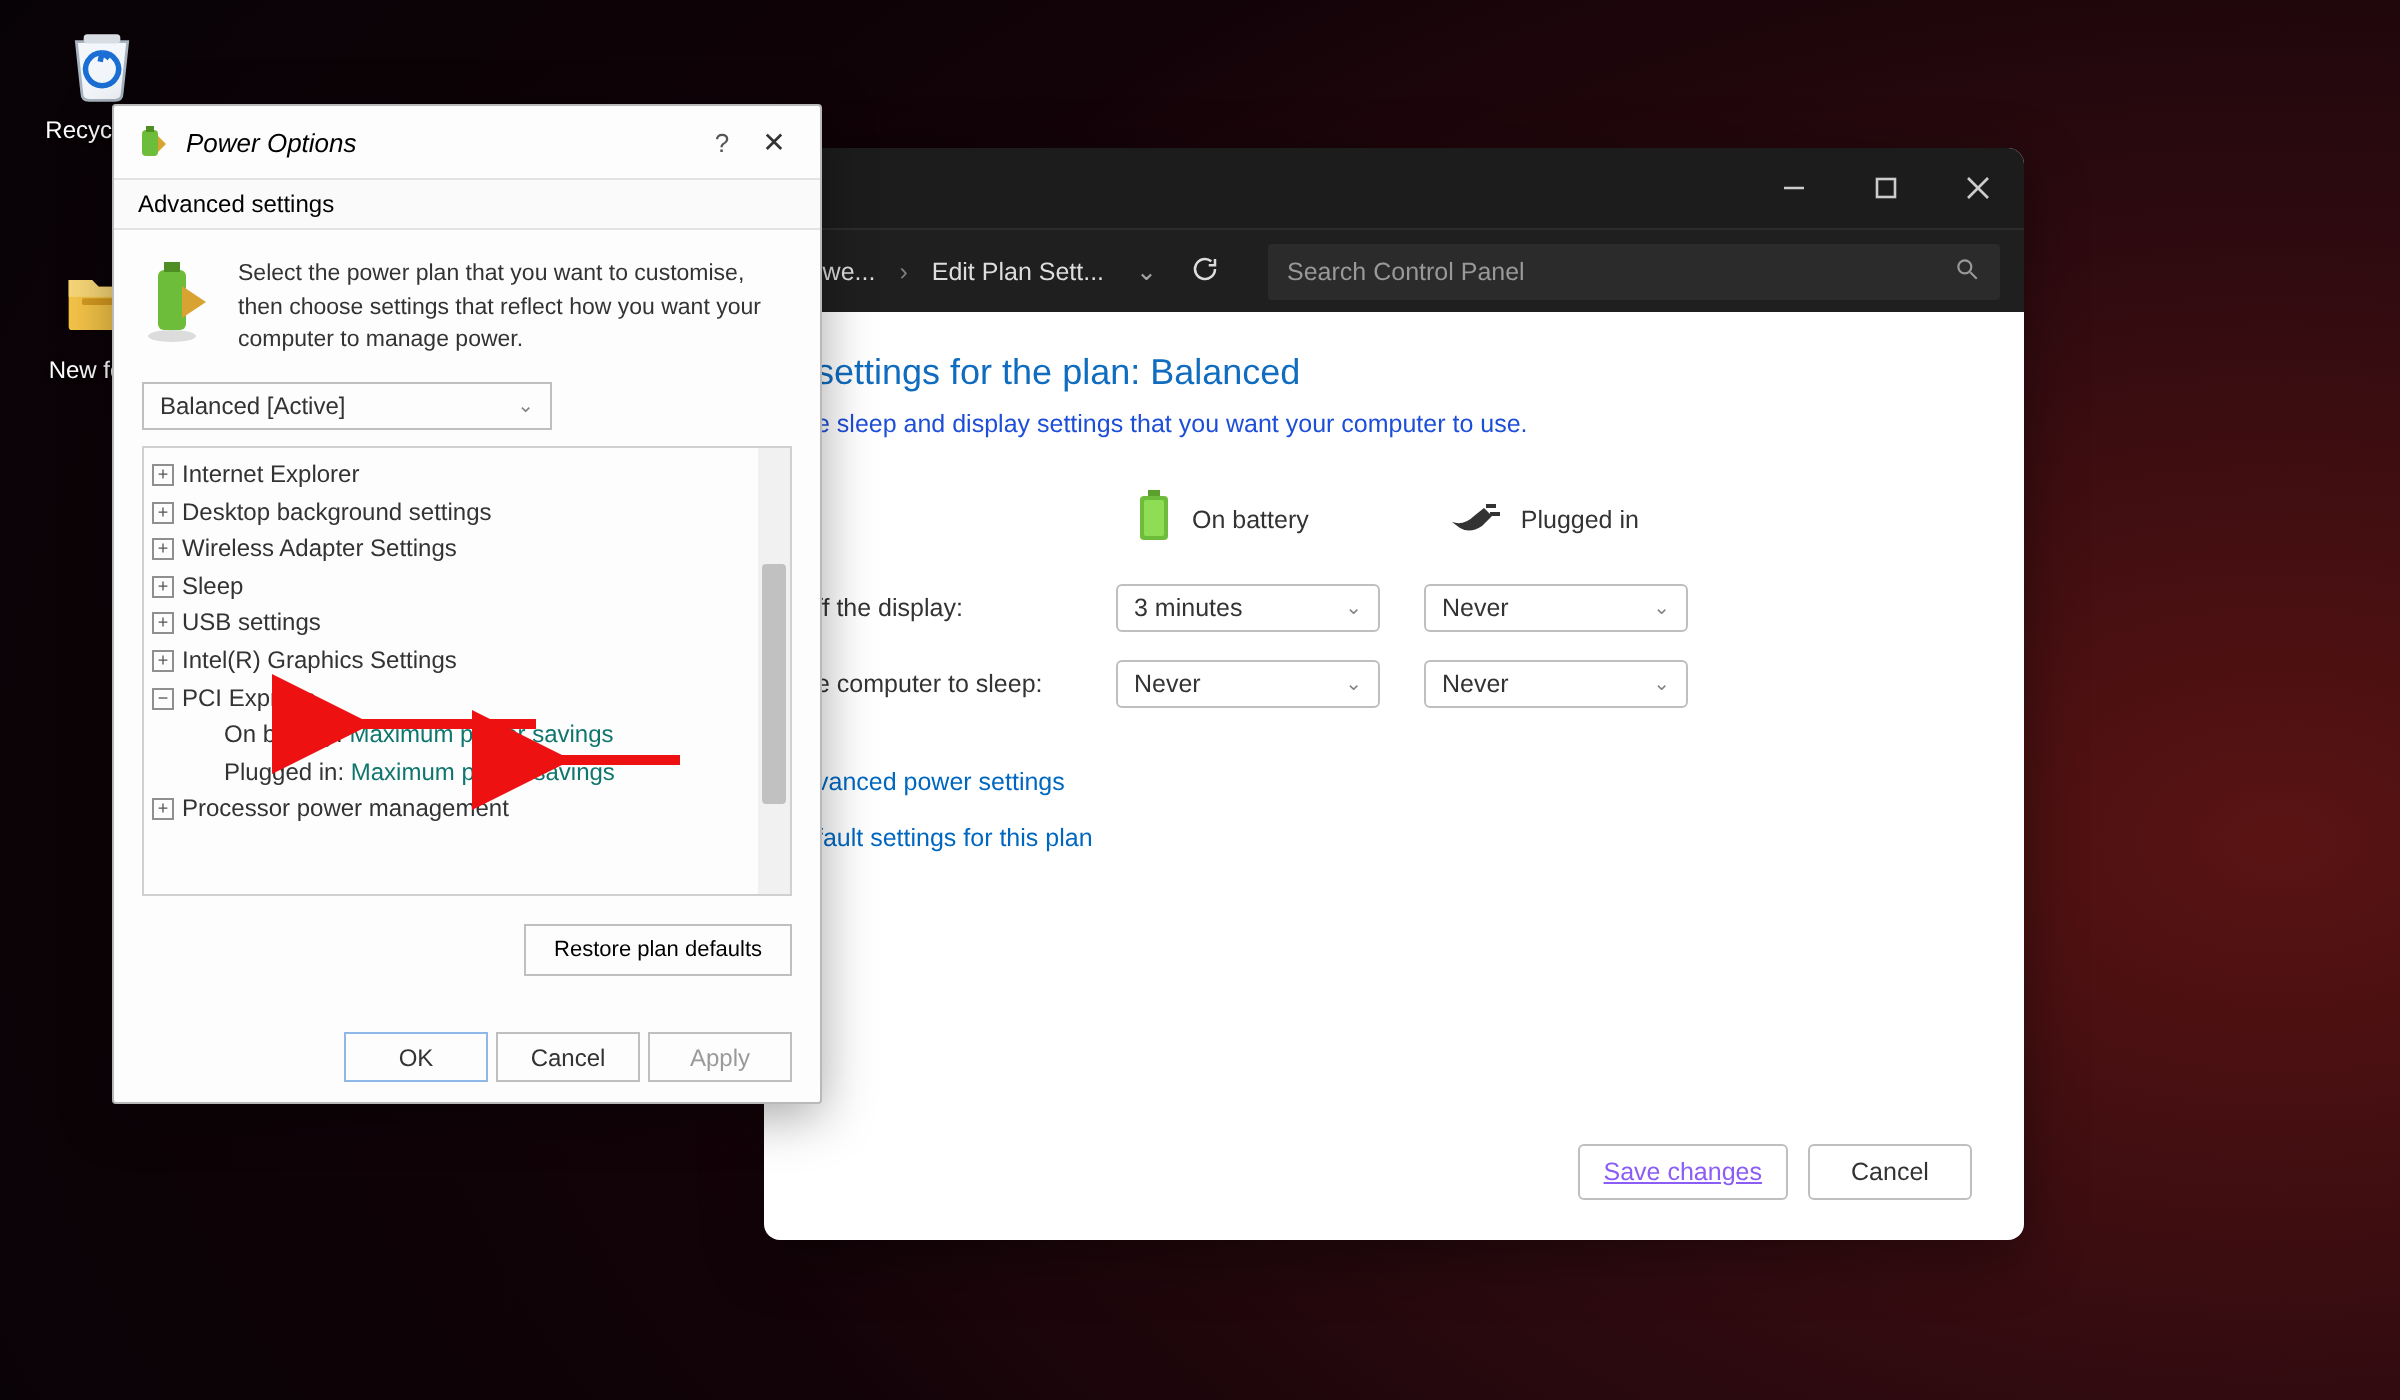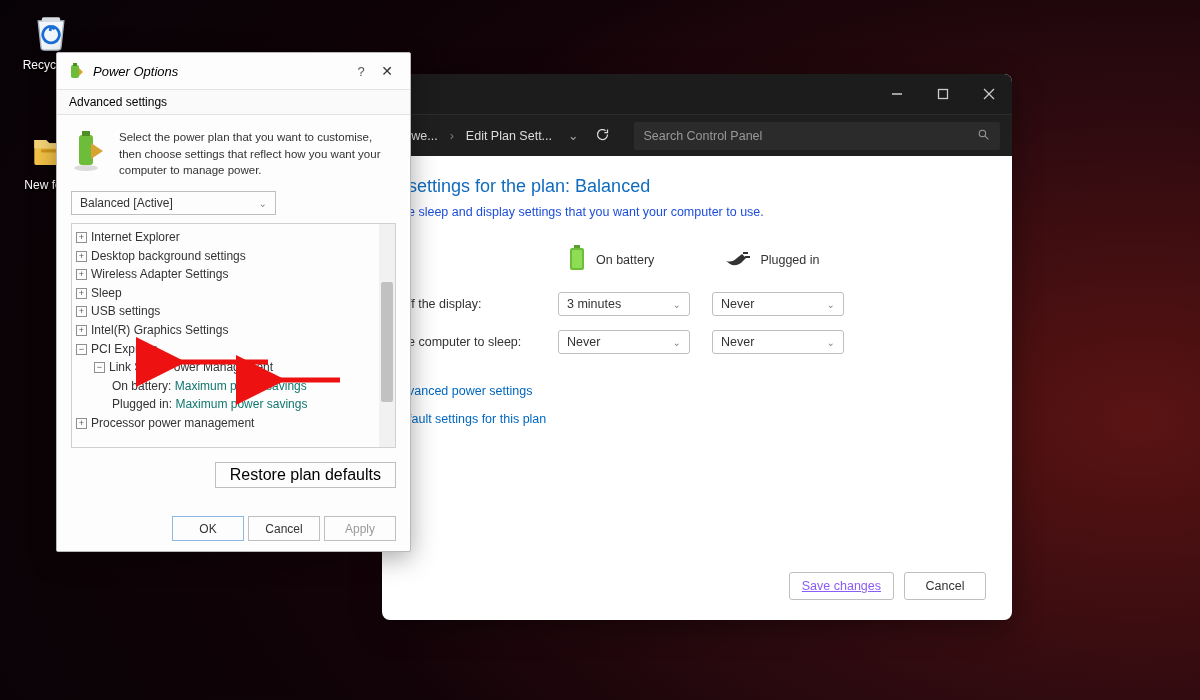--- a/index.html
+++ b/index.html
@@ -53,21 +53,21 @@
   .pw-tree-wrap { border: 1px solid #d0d0d0; height: 225px; position: relative; overflow:hidden;}
   .pw-tree { padding: 4px 4px; font-size: 12px; line-height: 1.55; overflow: hidden; height:100%;}
   .pw-tree .node { white-space: nowrap; }
   .pw-tree .exp { display:inline-block; width:11px; height:11px; border:1px solid #8f8f8f; color:#555; font-size:9px; line-height:9px; text-align:center; margin-right:4px; vertical-align:1px;}
   .pw-tree .ind1 { padding-left: 0; }
   .pw-tree .ind2 { padding-left: 18px; }
   .pw-tree .ind3 { padding-left: 36px; }
   .pw-tree .val { color: #0f766e; }
   .pw-scroll { position: absolute; right: 0; top: 0; width: 16px; height: 100%; background: #f1f1f1; }
   .pw-scroll .thumb { position: absolute; left: 2px; width: 12px; background: #c1c1c1; border-radius: 2px; top: 58px; height: 120px;}
-  .pw-restore { align-self: flex-end; margin-top: 14px; height: 26px; border: 1px solid #bfbfbf; padding: 0 14px; font-size: 16px; background:#fdfdfd;}
+  .pw-restore { align-self: flex-end; margin-top: 14px; height: 26px; border: 1px solid #bfbfbf; padding: 0 14px; font-size: 11px; background:#fdfdfd;}
   .pw-buttons { margin-top: auto; display: flex; justify-content: flex-end; gap: 4px; padding-top: 18px; }
   .pw-buttons .btn { min-width: 72px; height: 25px; border: 1px solid #bfbfbf; font-size: 12px; display:flex; align-items:center; justify-content:center; background:#fdfdfd;}
   .pw-buttons .btn.primary { border-color: #8fb8e6; }
   .pw-buttons .btn.disabled { color: #9a9a9a; }
 
   
   .arrow { position: absolute; pointer-events: none; }
   .arrow svg { overflow: visible; }
 </style>
 </head>
@@ -230,21 +230,20 @@
 
     <div class="pw-tree-wrap">
       <div class="pw-tree">
         <div class="node ind1"><span class="exp">+</span><span>Internet Explorer</span></div>
         <div class="node ind1"><span class="exp">+</span><span>Desktop background settings</span></div>
         <div class="node ind1"><span class="exp">+</span><span>Wireless Adapter Settings</span></div>
         <div class="node ind1"><span class="exp">+</span><span>Sleep</span></div>
         <div class="node ind1"><span class="exp">+</span><span>USB settings</span></div>
         <div class="node ind1"><span class="exp">+</span><span>Intel(R) Graphics Settings</span></div>
         <div class="node ind1"><span class="exp">−</span><span>PCI Express</span></div>
-        <div class="node ind2"><span class="exp">−</span><span>Link State Power Management</span></div>
         <div class="node ind3"><span>On battery:</span> <span class="val">Maximum power savings</span></div>
         <div class="node ind3"><span>Plugged in:</span> <span class="val">Maximum power savings</span></div>
         <div class="node ind1"><span class="exp">+</span><span>Processor power management</span></div>
       </div>
       <div class="pw-scroll">
           <div class="thumb"></div>
         </div>
     </div>
 
     <button class="pw-restore">Restore plan defaults</button>

